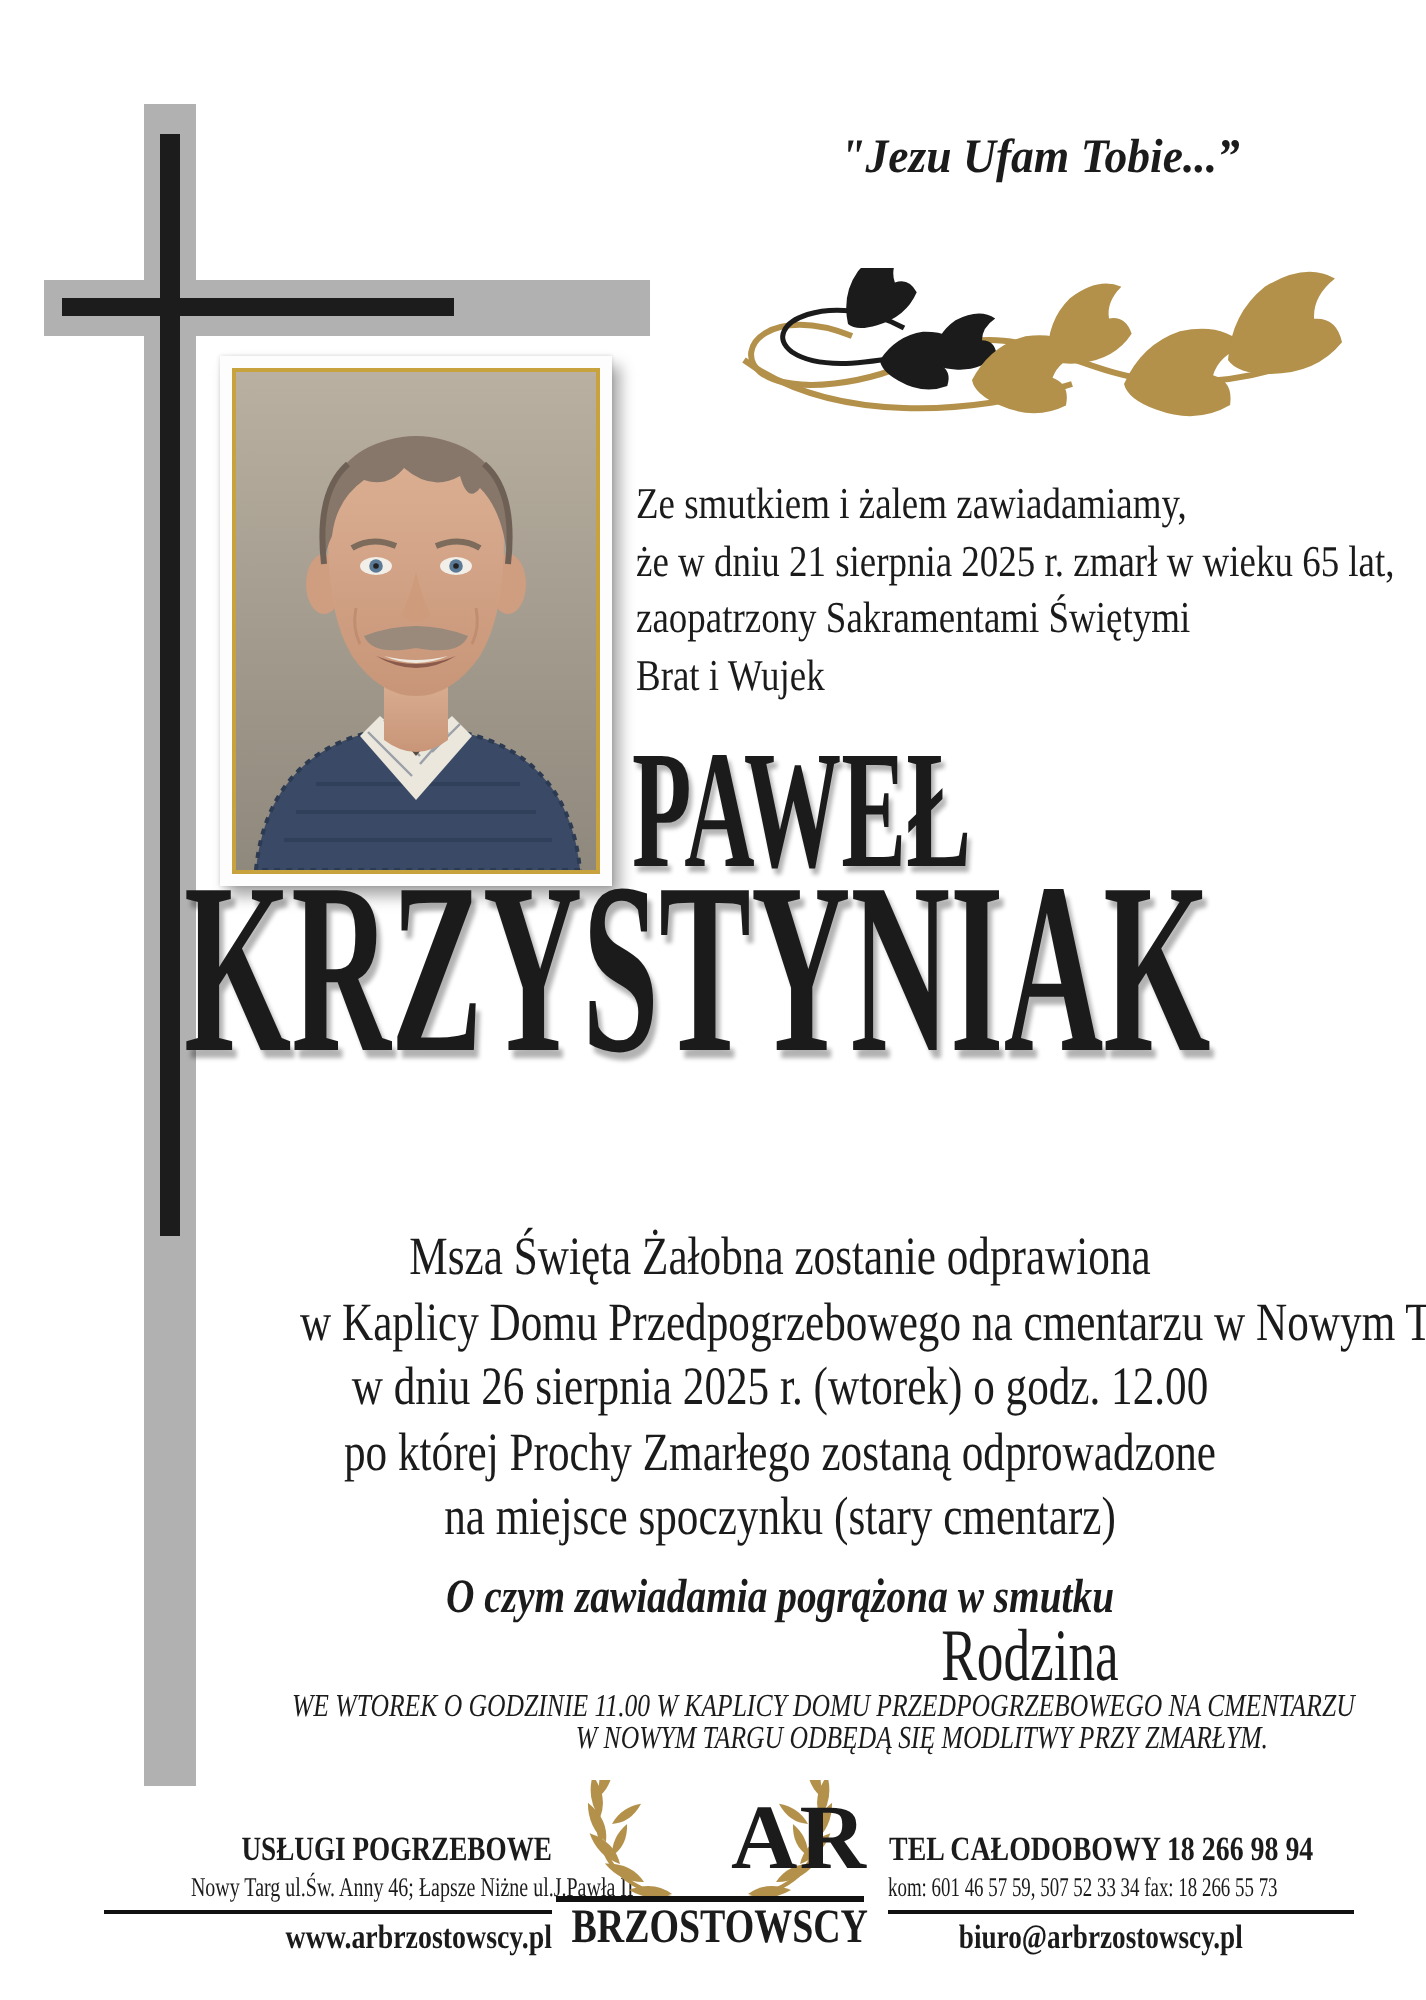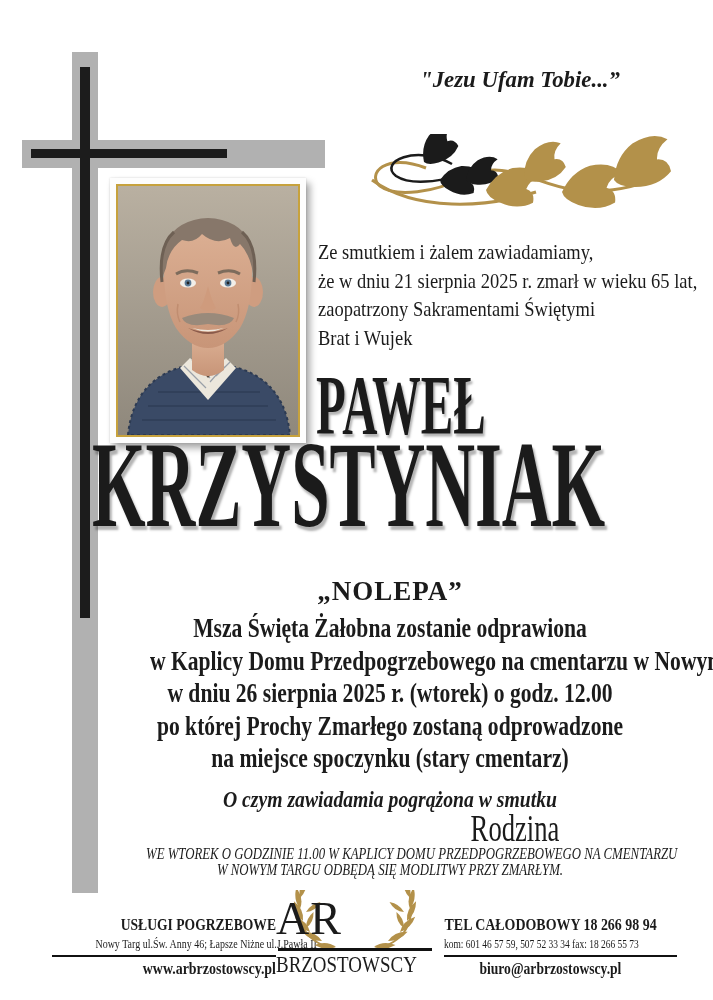--- a/index.html
+++ b/index.html
@@ -25,43 +25,43 @@
   .photo-inner svg{display:block;width:100%;height:100%;}
   
   .intro{left:318px;top:238px;font-size:22px;line-height:28.5px;white-space:nowrap;
          transform:scaleX(.84);transform-origin:left top;}
   
   .first-name{left:316px;top:360px;font-size:84px;font-weight:bold;line-height:1.1;white-space:nowrap;
         transform:scaleX(.58);transform-origin:left top;text-shadow:3px 3px 3px rgba(0,0,0,.3);}
   .last-name{left:92px;top:418px;font-size:122px;font-weight:bold;line-height:1.1;white-space:nowrap;
         transform:scaleX(.565);transform-origin:left top;text-shadow:4px 4px 3px rgba(0,0,0,.3);}
   
-  .centercol{left:90px;width:600px;text-align:center;font-weight:bold;}
+  .centercol{left:90px;width:600px;text-align:center;}
   .nickname{top:576px;font-size:27px;font-weight:bold;letter-spacing:1px;}
   .ceremony{top:612px;font-size:27px;line-height:32.6px;}
   .ceremony .ln{white-space:nowrap;transform:scaleX(.8);transform-origin:center;}
   .notice{top:786px;font-size:24px;font-weight:bold;font-style:italic;white-space:nowrap;
           transform:scaleX(.82);transform-origin:center;}
   .family{left:415px;top:810px;width:200px;text-align:center;font-size:37px;line-height:1;
           transform:scaleX(.72);transform-origin:center;}
-  .prayers{left:85px;top:846px;width:610px;text-align:center;font-size:16px;line-height:15.6px;
+  .prayers{left:85px;top:846px;width:610px;text-align:right;font-size:16px;line-height:15.6px;
            font-style:italic;font-weight:500;}
   .prayers .ln{white-space:nowrap;transform:scaleX(.8);transform-origin:center;}
   
   .f-left{left:32px;top:915px;width:244px;text-align:right;}
   .f-left .t1{font-size:17px;font-weight:bold;white-space:nowrap;transform:scaleX(.8);transform-origin:right top;}
   .f-left .t2{font-size:13.5px;white-space:nowrap;transform:scaleX(.74);transform-origin:right top;margin-top:1px;}
   .f-left .rule{margin:3px 0 2px auto;width:224px;border-top:2px solid #111;}
   .f-left .t3{font-size:17px;font-weight:bold;white-space:nowrap;transform:scaleX(.82);transform-origin:right top;}
   .f-right{left:444px;top:915px;width:260px;text-align:center;}
   .f-right .t1{font-size:17px;font-weight:bold;white-space:nowrap;transform:scaleX(.82);transform-origin:left top;}
   .f-right .t2{font-size:13.5px;white-space:nowrap;transform:scaleX(.7);transform-origin:left top;margin-top:1px;}
   .f-right .rule{margin:3px auto 2px 0;width:233px;border-top:2px solid #111;}
   .f-right .t3{font-size:17px;font-weight:bold;white-space:nowrap;transform:scaleX(.8);transform-origin:left top;padding-left:6px;}
-  .logo{left:276px;top:888px;width:158px;height:92px;text-align:left;}
+  .logo{left:276px;top:888px;width:158px;height:92px;text-align:right;font-weight:bold;}
   .logo .laurel{position:absolute;left:0;top:2px;width:158px;height:62px;}
   .logo .initials{position:absolute;left:0;top:8px;width:158px;font-size:46px;line-height:1;letter-spacing:1px;}
   .logo .rule{position:absolute;left:2px;top:60px;width:154px;border-top:3px solid #111;}
   .logo .name{position:absolute;left:-21px;top:64px;width:200px;font-size:24px;line-height:1;
               transform:scaleX(.79);transform-origin:center top;}
 </style>
 </head>
 <body>
 
 <div class="page">
@@ -155,21 +155,20 @@
   <div class="abs intro">
     <div class="ln">Ze smutkiem i żalem zawiadamiamy,</div>
     <div class="ln">że w dniu 21 sierpnia 2025 r. zmarł w wieku 65 lat,</div>
     <div class="ln">zaopatrzony Sakramentami Świętymi</div>
     <div class="ln">Brat i Wujek</div>
   </div>
 
   <div class="abs first-name">PAWEŁ</div>
   <div class="abs last-name">KRZYSTYNIAK</div>
 
-  <div class="abs centercol nickname">„NOLEPA”</div>
 
   <div class="abs centercol ceremony">
     <div class="ln">Msza Święta Żałobna zostanie odprawiona</div>
     <div class="ln">w Kaplicy Domu Przedpogrzebowego na cmentarzu w Nowym Targu</div>
     <div class="ln">w dniu 26 sierpnia 2025 r. (wtorek) o godz. 12.00</div>
     <div class="ln">po której Prochy Zmarłego zostaną odprowadzone</div>
     <div class="ln">na miejsce spoczynku (stary cmentarz)</div>
   </div>
 
   <div class="abs centercol notice">O czym zawiadamia pogrążona w smutku</div>

